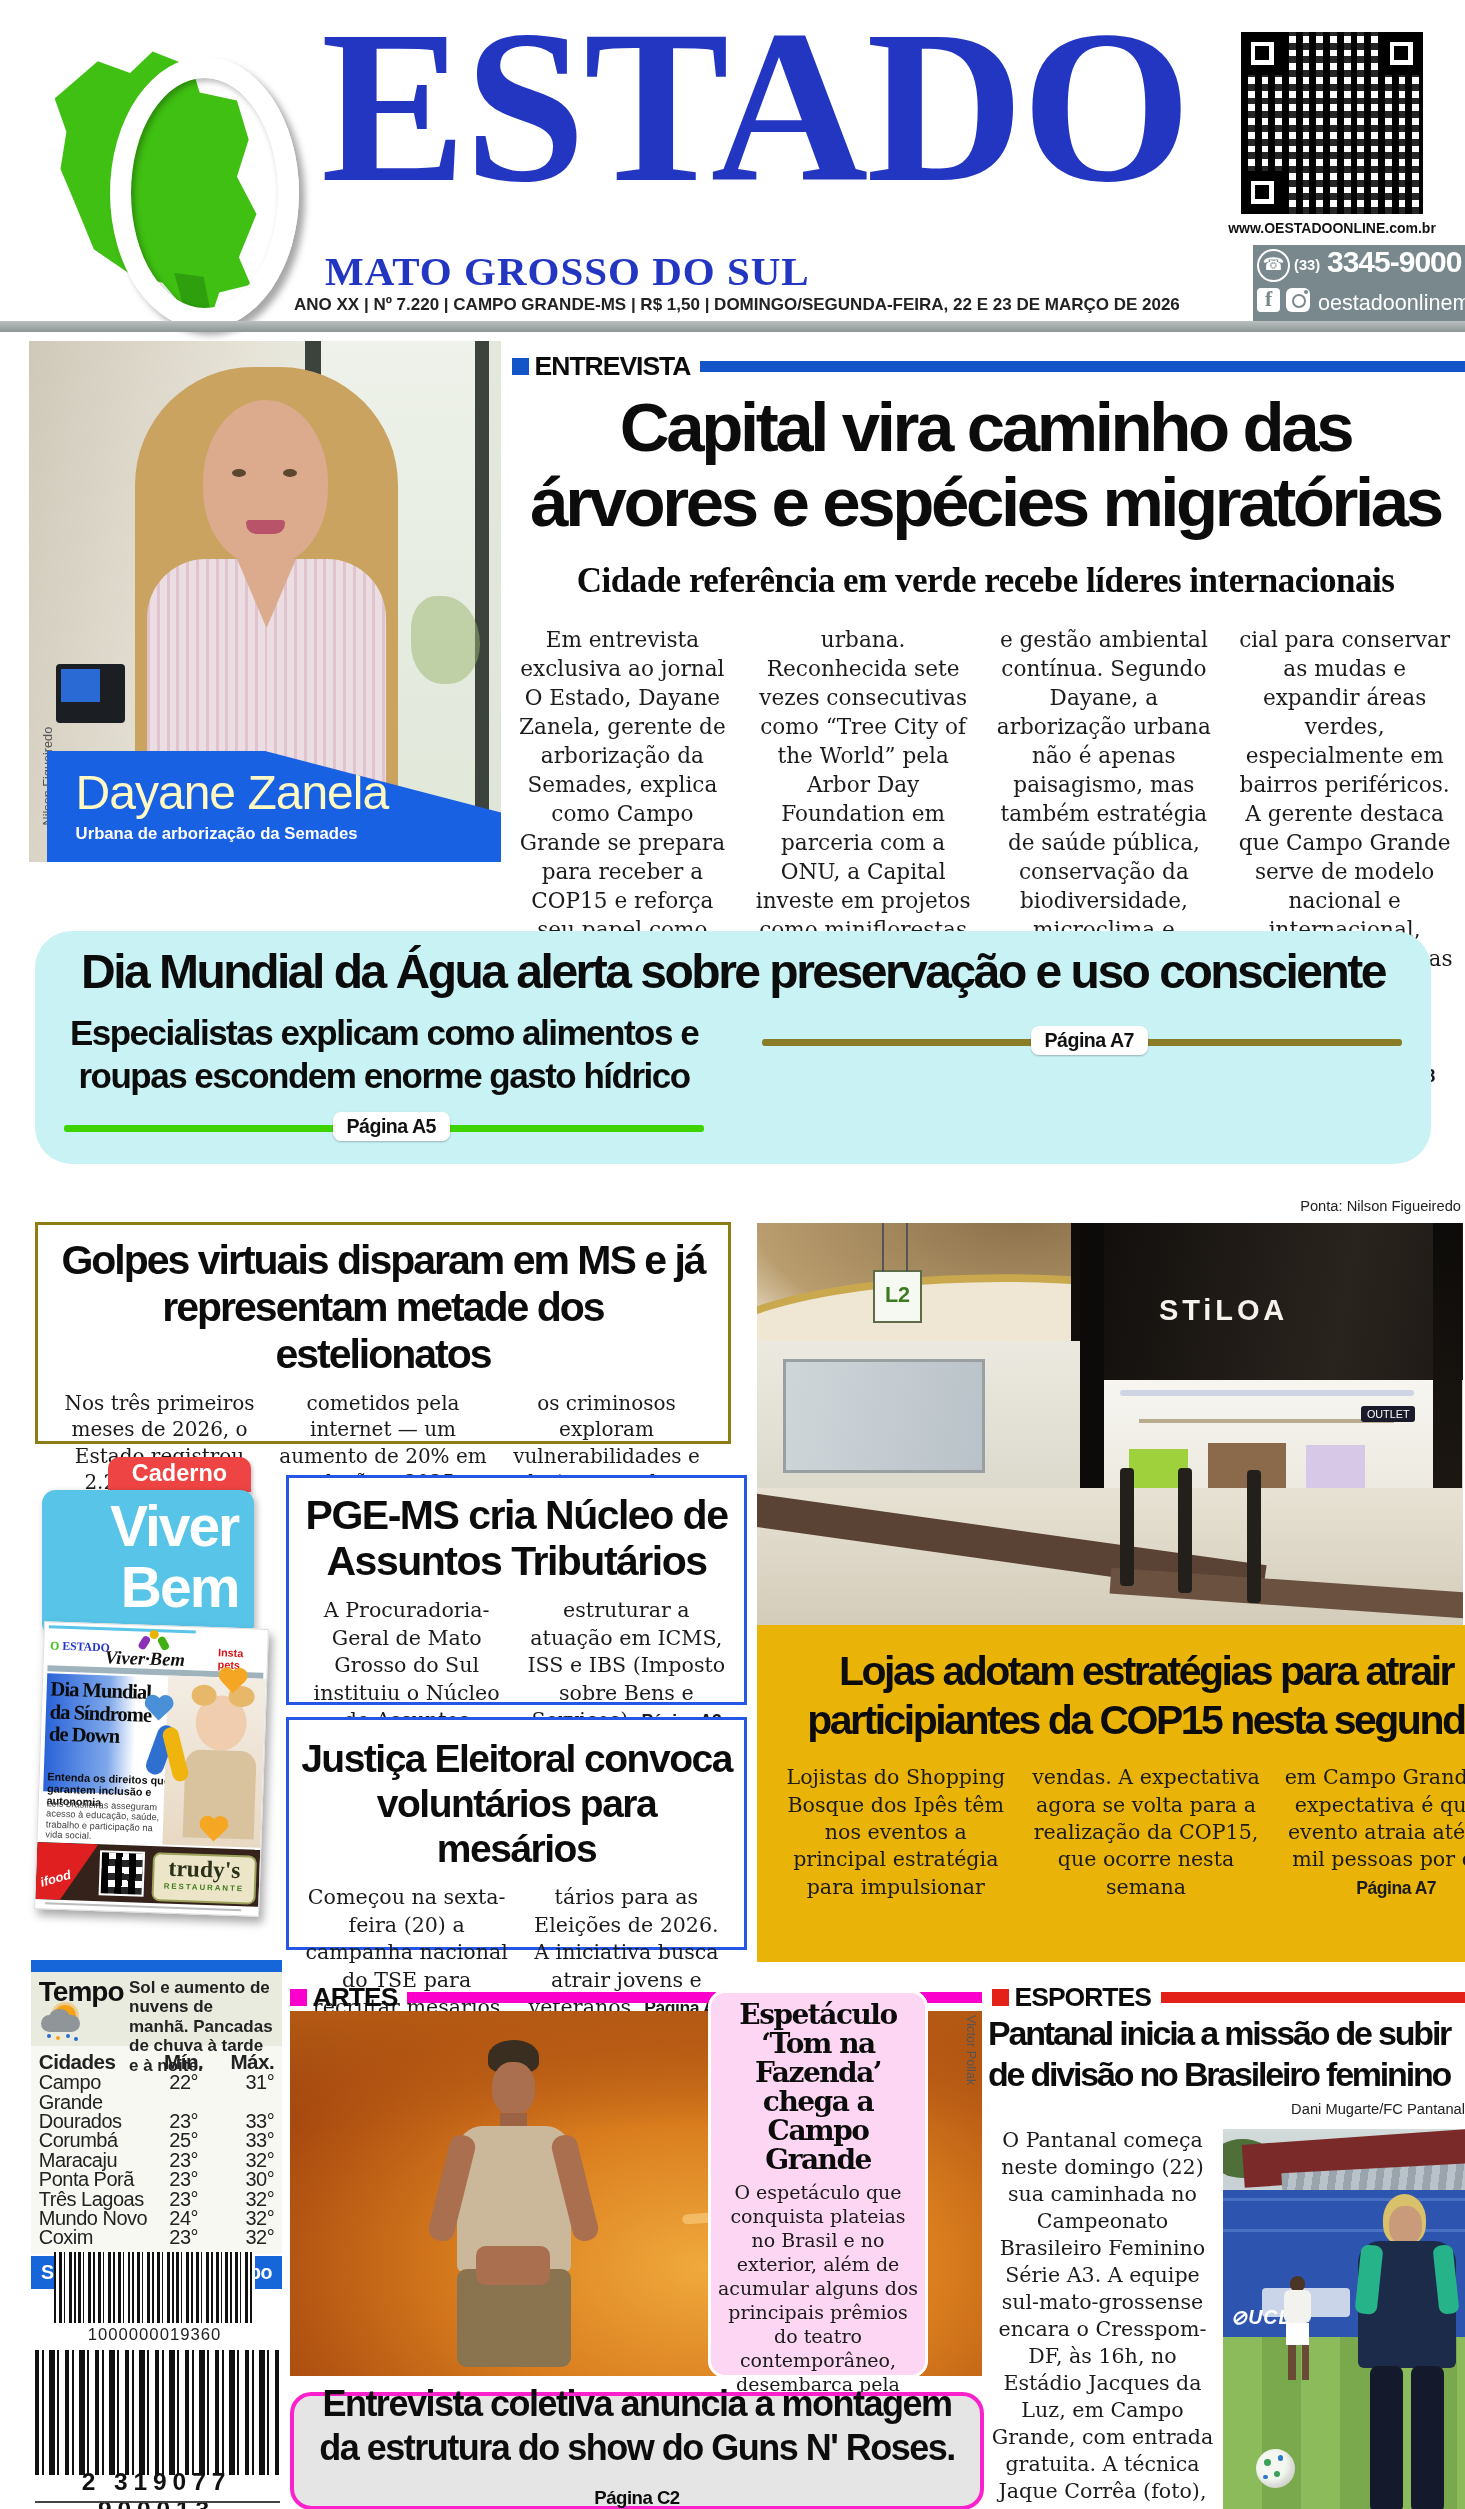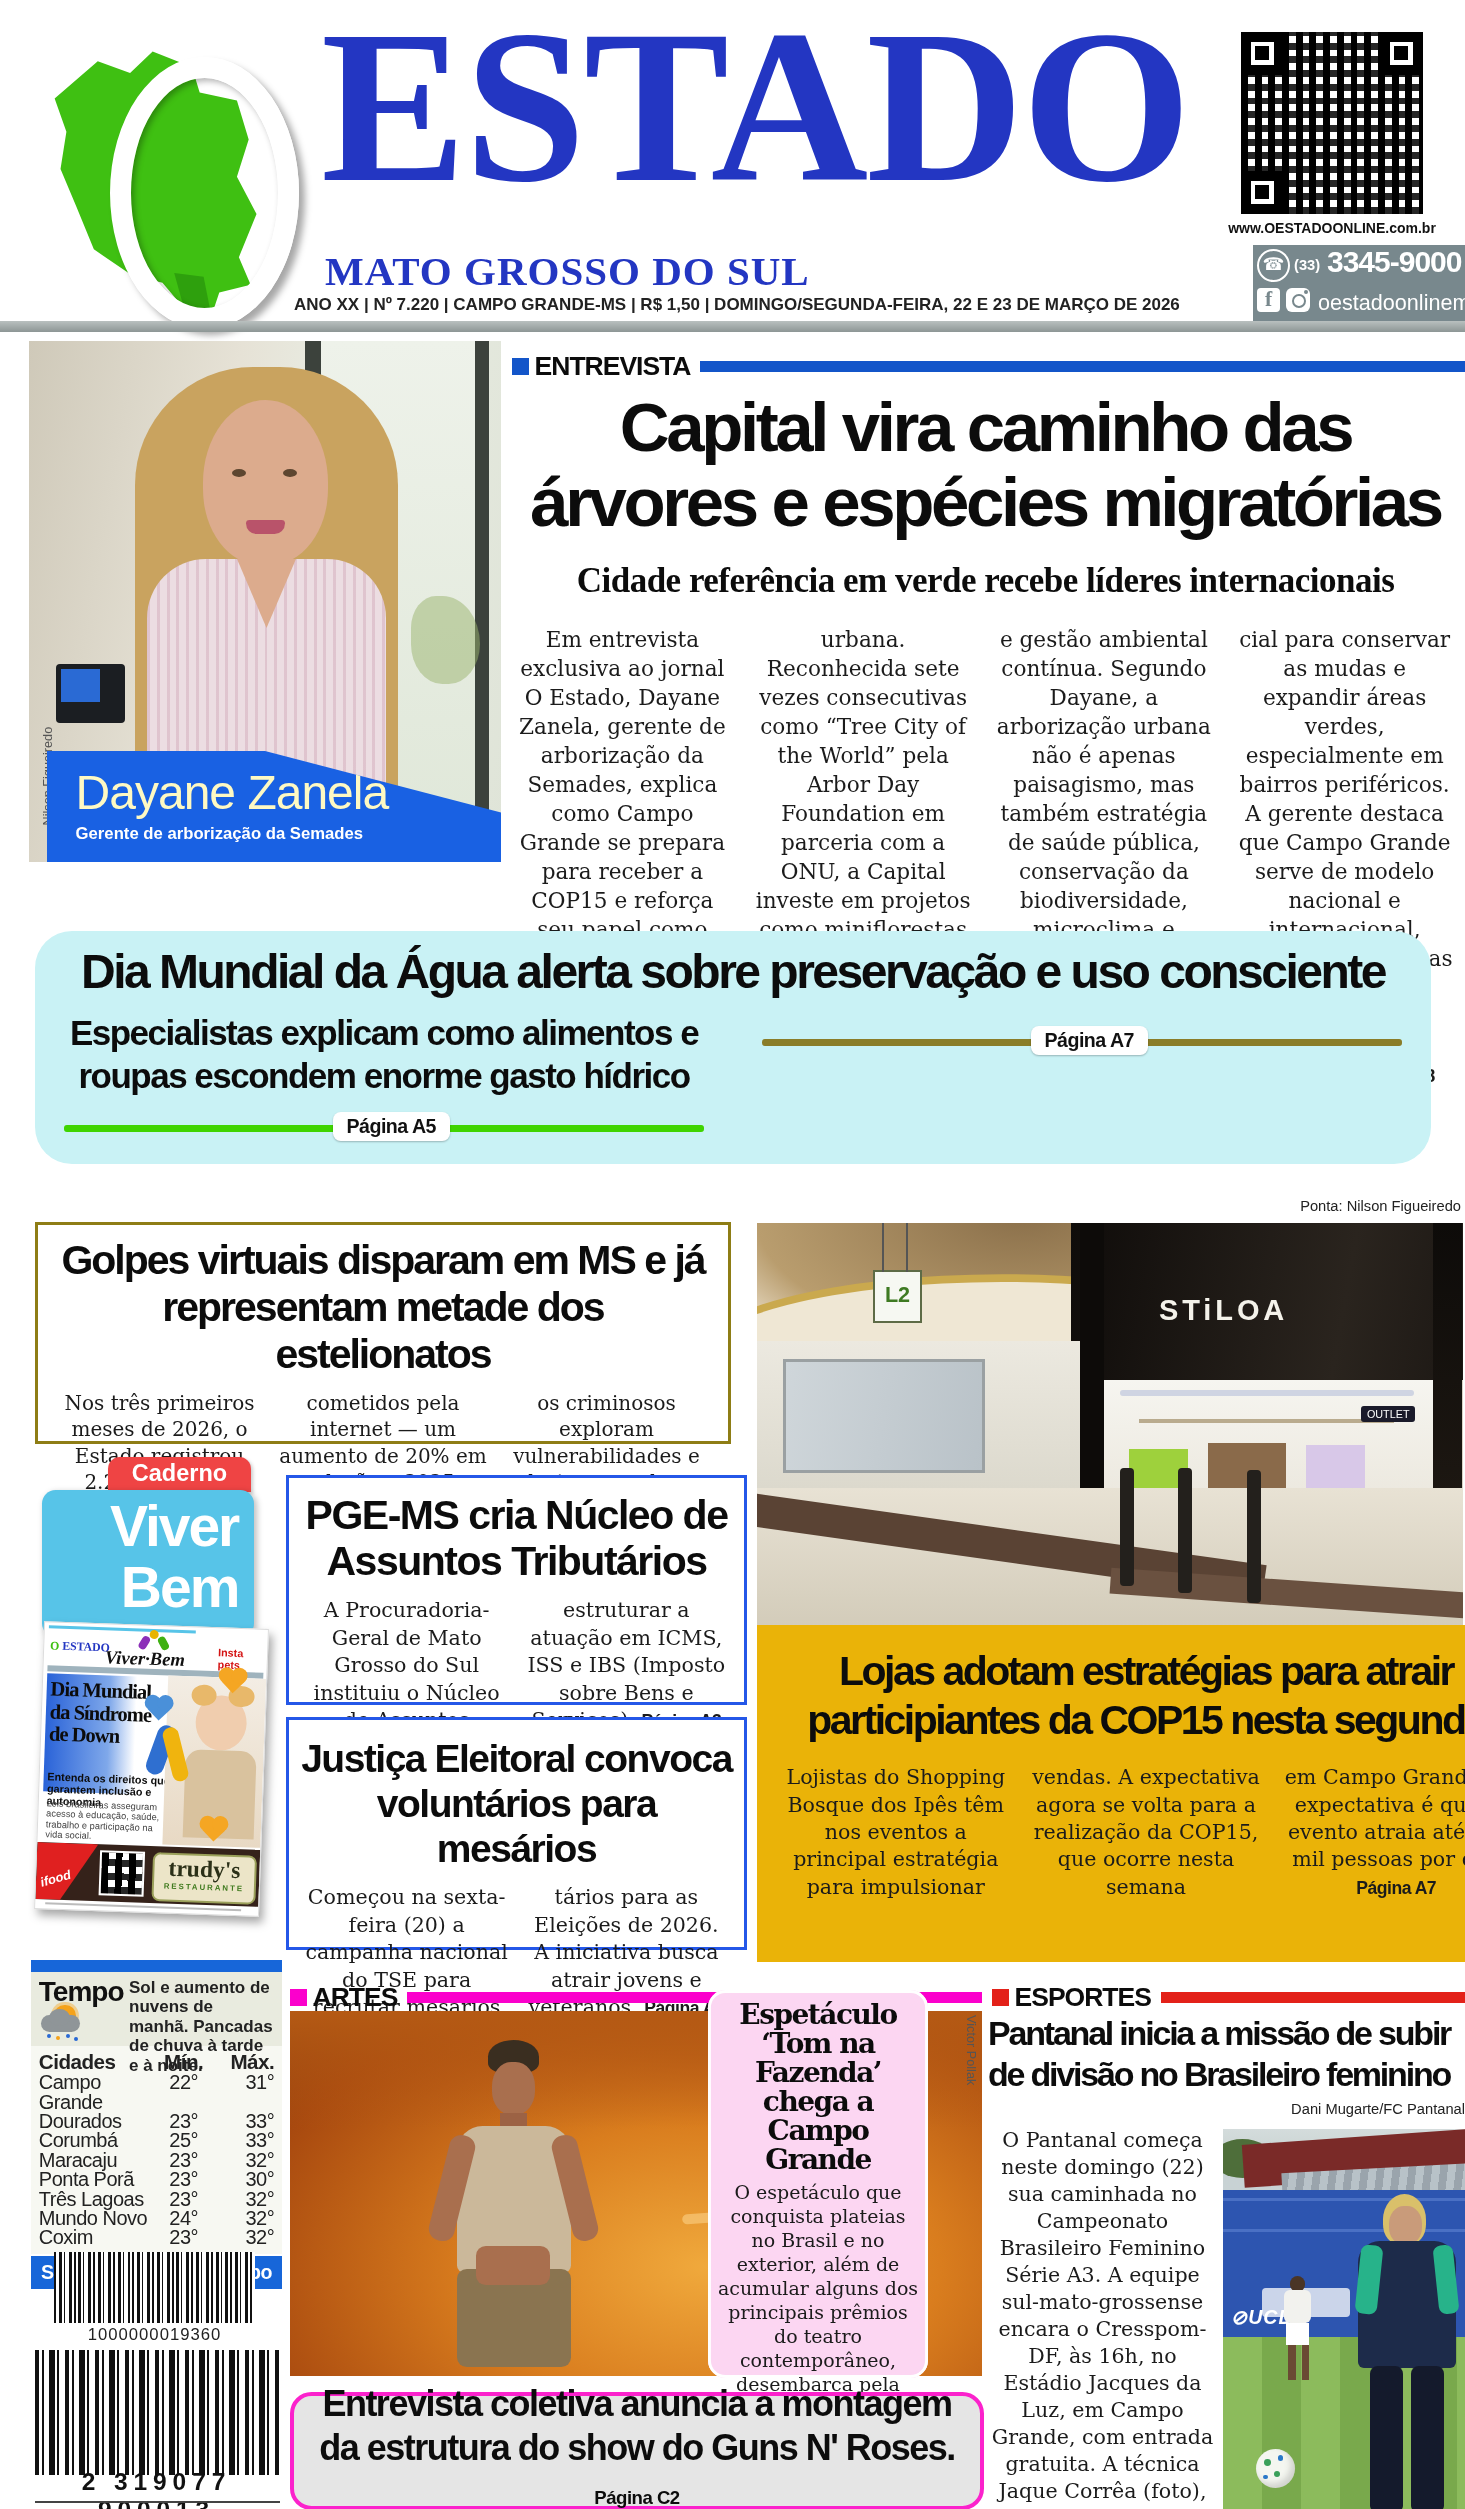--- a/index.html
+++ b/index.html
@@ -102,21 +102,21 @@
     </div>
     <div class="abs" style="left:118px;top:218px;width:239px;height:323px;background:#ecdde2;
          background-image:repeating-linear-gradient(90deg,rgba(200,150,170,.35) 0 2.9px,transparent 2.9px 9.8px);
          border-radius:59px 59px 0 0;">
       <div class="abs" style="left:90px;top:0;width:59px;height:69px;background:#dcab8d;clip-path:polygon(0 0,100% 0,50% 100%);"></div>
     </div>
     <div class="abs vtext" style="left:-55px;top:404px;transform:rotate(-90deg);transform-origin:center;width:147px;">Nilson Figueiredo</div>
     <div class="abs" style="left:17.6px;top:410px;width:455px;height:112px;background:#1961e3;
          clip-path:polygon(0 0,48% 0,100% 55%,100% 100%,0 100%);">
       <div style="padding:13.7px 0 0 29px;color:#fef9c3;font-weight:normal;font-size:48px;letter-spacing:-1px;">Dayane Zanela</div>
-      <div style="padding:3.9px 0 0 29px;color:#fff;font-weight:bold;font-size:16.7px;">Gerente de arborização da Semades</div>
+      <div style="padding:3.9px 0 0 29px;color:#fff;font-weight:bold;font-size:16.7px;">Urbana de arborização da Semades</div>
     </div>
   </div>
 
   <div class="abs tagrow" style="left:512px;top:351px;width:954px;">
     <div class="tagsq" style="background:#1355c9;"></div>
     <div class="taglabel">ENTREVISTA</div>
     <div class="tagbar" style="background:#1355c9;"></div>
   </div>
   <div class="abs hl" style="left:505px;top:390px;width:961px;font-size:69px;letter-spacing:-3.4px;line-height:75px;">Capital vira caminho das árvores e espécies migratórias</div>
   <div class="abs" style="left:505px;top:561px;width:961px;text-align:center;font-family:'Liberation Serif',serif;

